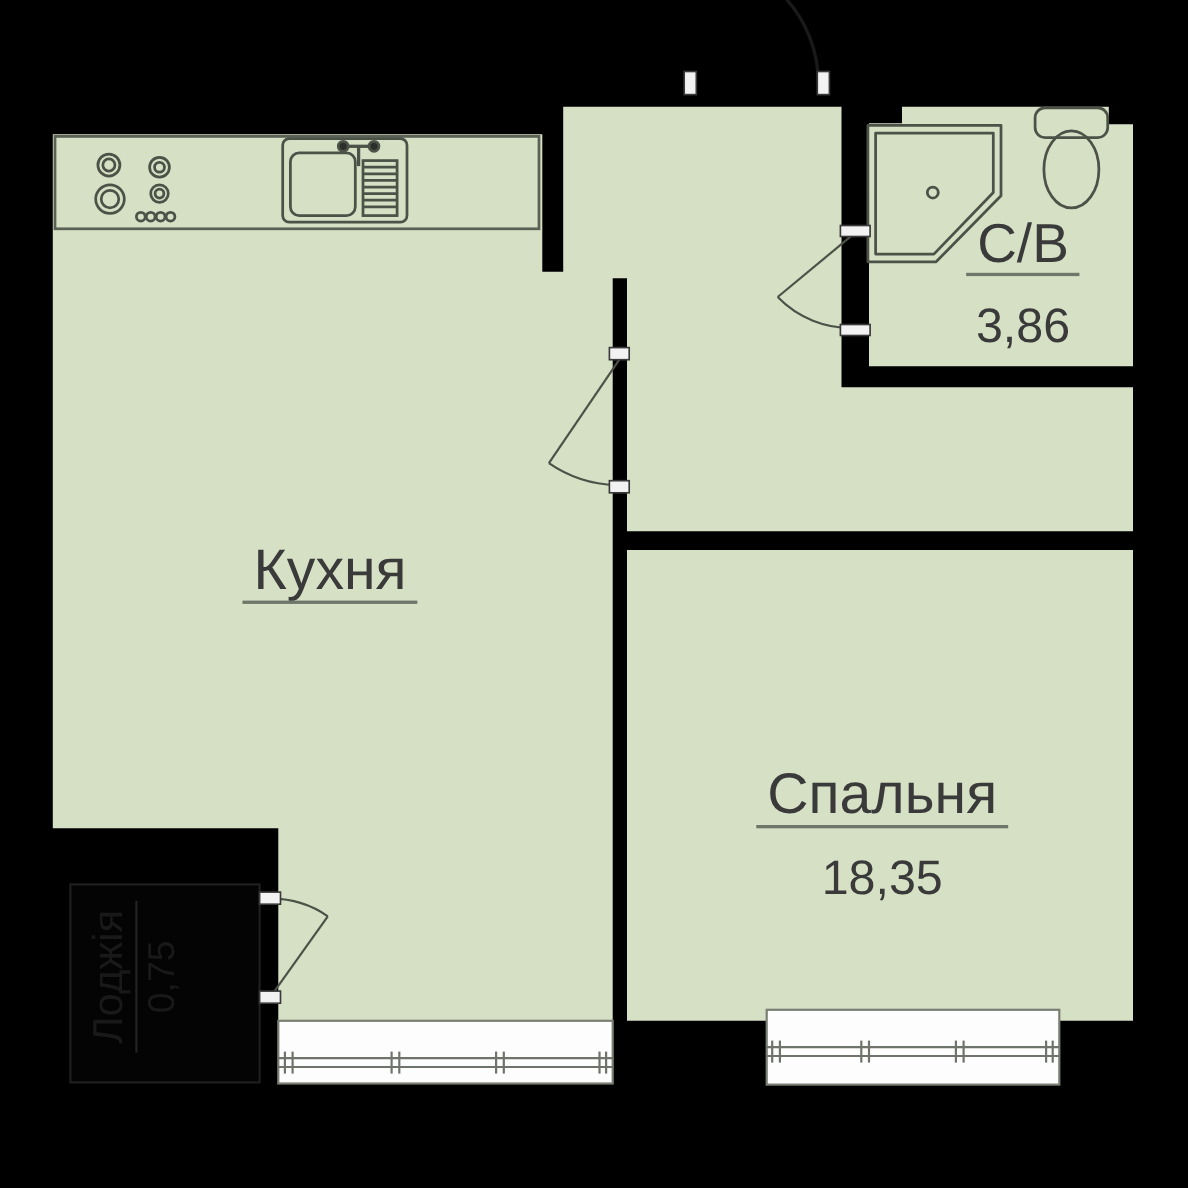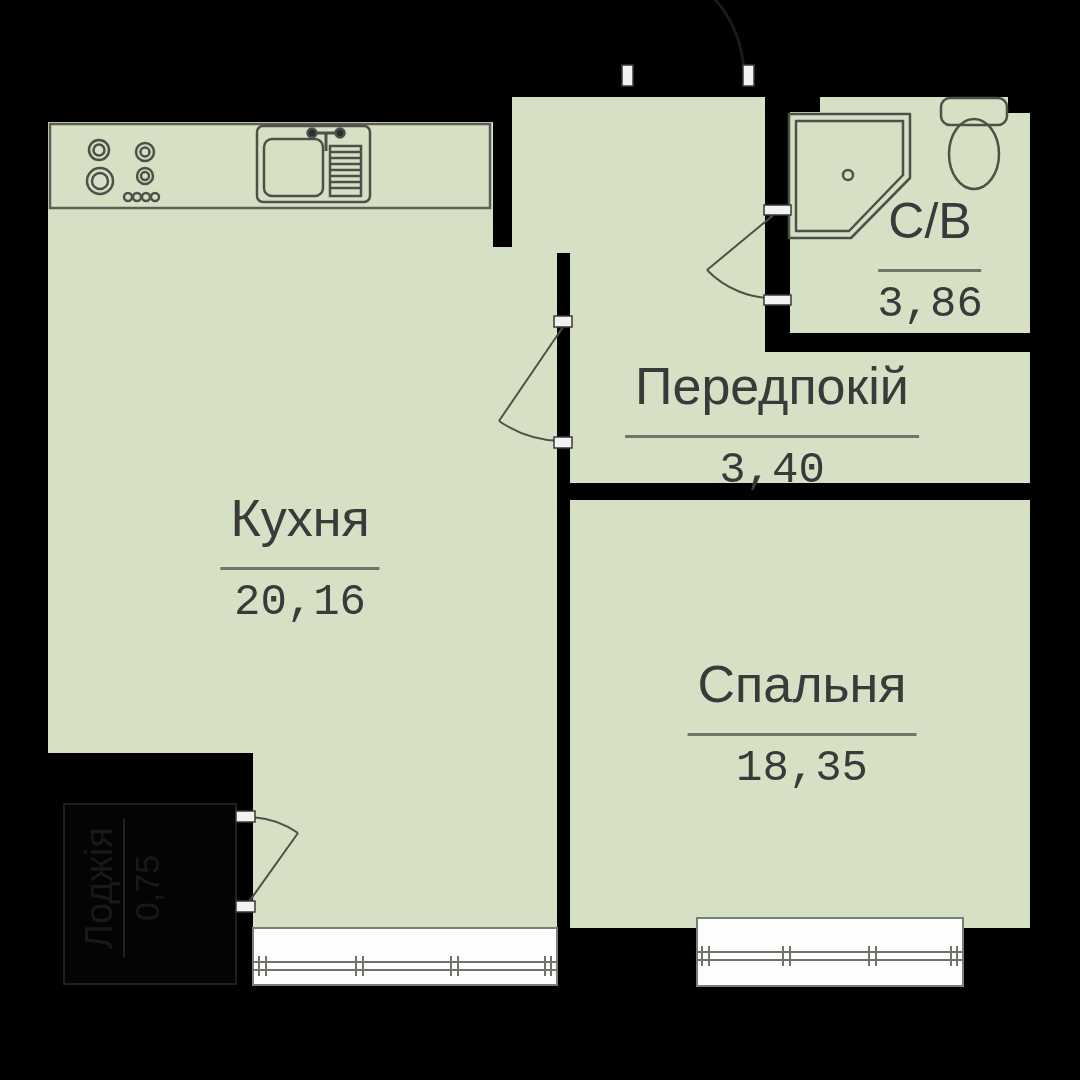--- a/index.html
+++ b/index.html
@@ -2,23 +2,23 @@
 <html><head>
 <meta charset="utf-8">
 <style>
   html,body{margin:0;padding:0;background:#000;}
   #stage{position:relative;width:1080px;height:1080px;background:#000;overflow:hidden;
          font-family:"Liberation Sans","DejaVu Sans",sans-serif;}
   #planSvg{position:absolute;left:0;top:0;}
   .room-label{position:absolute;transform:translateX(-50%);text-align:center;
               color:var(--label-color,#3a3a3a);line-height:1;}
   .room-label .rname{display:inline-block;font-size:52px;letter-spacing:0px;
-              padding:0 10px 23px 10px;border-bottom:3px solid var(--underline-color,#70756a);}
+              padding:0 10px 2px 10px;border-bottom:3px solid var(--underline-color,#70756a);}
   .room-label.small .rname{font-size:50px;}
-  .room-label .rarea{font-size:44px;margin-top:10px;font-family:Liberation Mono, monospace;}
+  .room-label .rarea{font-size:44px;margin-top:24px;}
   #loggia-label{position:absolute;left:122px;top:888px;
               transform:translate(-50%,-50%) rotate(-90deg);text-align:center;
               color:#191919;line-height:1;}
   #loggia-label .rname{display:inline-block;font-size:38px;padding:0 8px 5px 8px;
               border-bottom:2px solid #232323;}
   #loggia-label .rarea{font-size:34px;margin-top:5px;color:#191919;}
 </style>
 </head>
 <body>
 
@@ -136,29 +136,24 @@
     <rect x="764" y="295" width="27" height="10"></rect>
     <rect x="236" y="811" width="19" height="11"></rect>
     <rect x="236" y="901" width="19" height="11"></rect>
     <rect x="622" y="65" width="11" height="21"></rect>
     <rect x="743" y="65" width="11" height="21"></rect>
   </g>
 </svg>
 
 <div class="room-label" style="left:300px;top:492px;">
   <span class="rname">Кухня</span>
-  <div class="rarea">20,16</div>
 </div>
 
-<div class="room-label" style="left:772px;top:360px;">
-  <span class="rname">Передпокій</span>
-  <div class="rarea">3,40</div>
-</div>
 
-<div class="room-label" style="left:802px;top:658px;">
+<div class="room-label" style="left:802px;top:696px;">
   <span class="rname">Спальня</span>
   <div class="rarea">18,35</div>
 </div>
 
 <div class="room-label small" style="left:930px;top:196px;">
   <span class="rname">С/В</span>
   <div class="rarea">3,86</div>
 </div>
 
 <div id="loggia-label">

